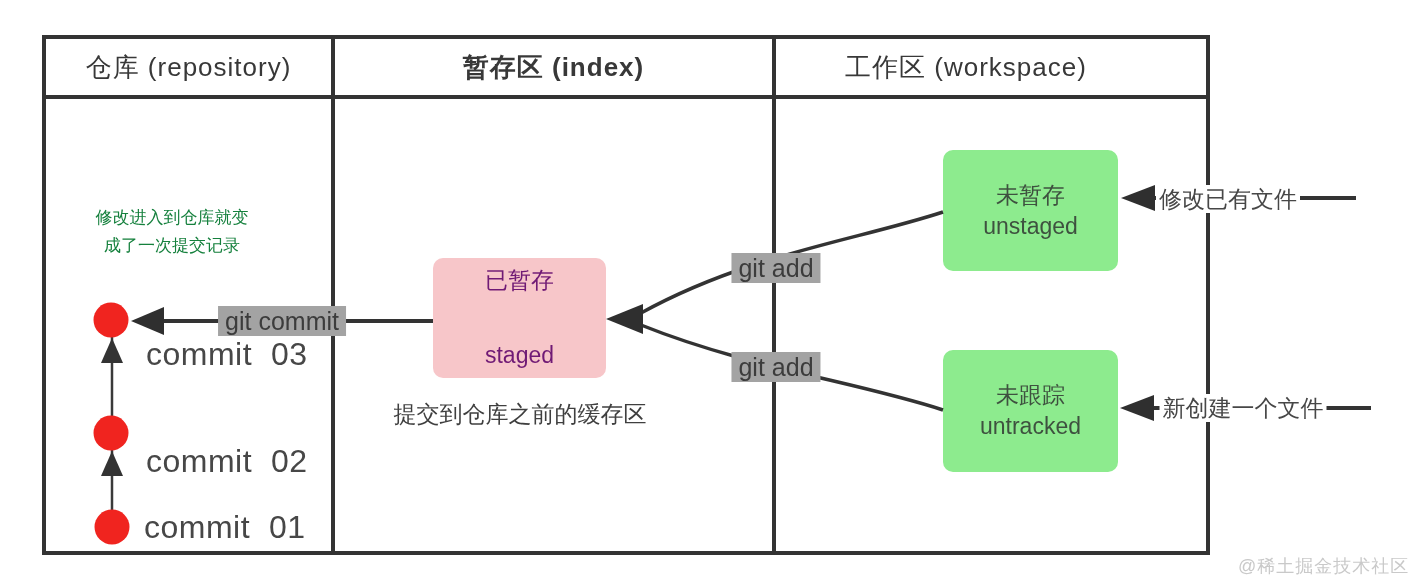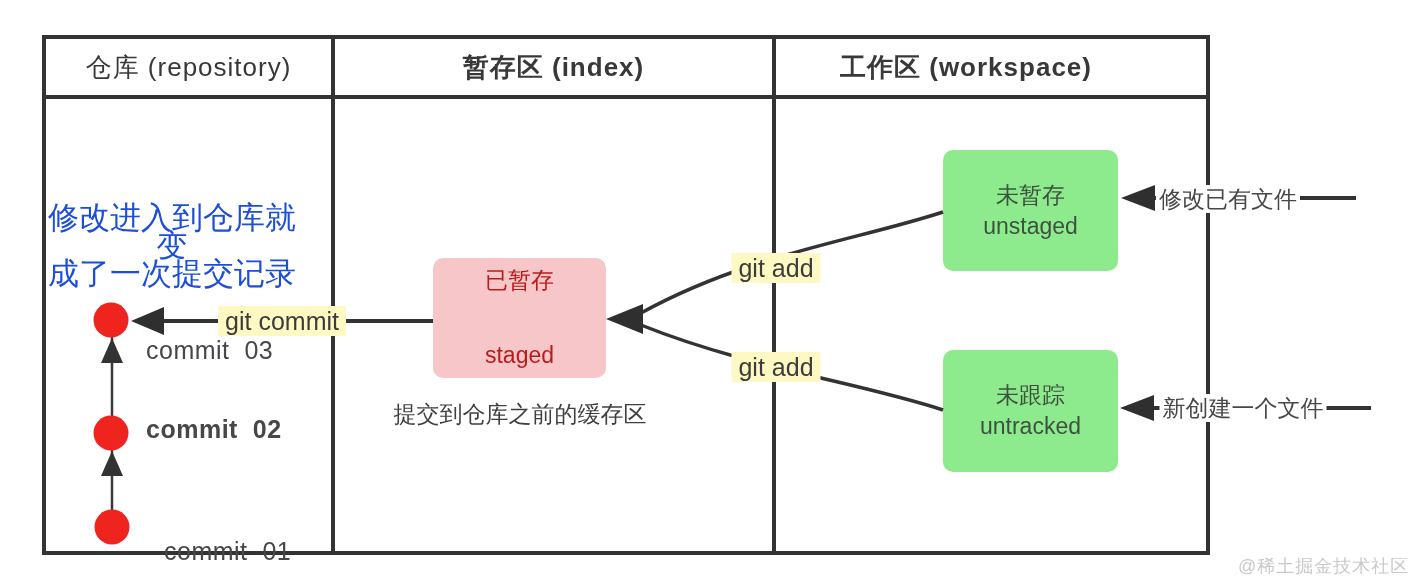--- a/index.html
+++ b/index.html
@@ -15,43 +15,43 @@
   .header-line{position:absolute;left:42px;top:95px;width:1168px;height:4px;background:#333333;z-index:1;}
   .vline{position:absolute;top:35px;width:4px;height:520px;background:#333333;z-index:1;}
   .vline.v1{left:331px;}
   .vline.v2{left:772px;}
   .header-cell{
     position:absolute;top:39px;height:56px;display:flex;align-items:center;justify-content:center;
     font-size:26px;color:#383838;letter-spacing:1px;z-index:2;
   }
   .hc1{left:46px;width:285px;border-radius:19px;}
   .hc2{left:335px;width:437px;font-weight:bold;}
-  .hc3{left:776px;width:380px;font-weight:bold;}
+  .hc3{left:776px;width:380px;}
   
   .state-box{
     position:absolute;display:flex;flex-direction:column;align-items:center;justify-content:center;
     border-radius:10px;font-size:23px;line-height:31px;z-index:2;text-align:center;
   }
-  .box-staged{left:433px;top:258px;width:173px;height:120px;background:#f7c6c9;color:#b91c1c;gap:44px;}
+  .box-staged{left:433px;top:258px;width:173px;height:120px;background:#f7c6c9;color:#701a75;gap:44px;}
   .box-unstaged{left:943px;top:150px;width:175px;height:121px;background:#8deb8e;color:#3e513f;}
   .box-untracked{left:943px;top:350px;width:175px;height:122px;background:#8deb8e;color:#3e513f;}
   
   #arrows{position:absolute;left:0;top:0;z-index:3;pointer-events:none;}
   
   .lbl{position:absolute;z-index:4;white-space:pre;text-align:right;}
   .repo-note{
     left:172px;top:204px;transform:translateX(-50%);text-align:center;
-    font-size:31px;line-height:28px;color:#1d4ed8;white-space:pre-line;width:260px;
+    font-size:17px;line-height:28px;color:#15803d;white-space:pre-line;width:260px;
   }
-  .commit-label{font-size:25px;color:#474747;letter-spacing:0.5px;}
+  .commit-label{font-size:32px;color:#474747;letter-spacing:0.5px;}
   .cl3{left:146px;top:336px;}
-  .cl2{left:146px;top:415px;font-weight:bold;}
-  .cl1{left:164px;top:509px;margin-top:28px;}
+  .cl2{left:146px;top:443px;}
+  .cl1{left:144px;top:509px;}
   .cmd-label{
-    transform:translateX(-50%);background:#fef9c3;padding:0 7px;
+    transform:translateX(-50%);background:#a3a3a3;padding:0 7px;
     font-size:25px;color:#3c3c3c;line-height:30px;
   }
   .lbl-git-commit{left:282px;top:306px;}
   .lbl-git-add-top{left:776px;top:253px;}
   .lbl-git-add-bot{left:776px;top:352px;}
   .note-label{
     transform:translateX(-50%);background:#ffffff;padding:0 3px;
     font-size:23px;color:#474747;line-height:28px;
   }
   .lbl-modify{left:1228px;top:185px;}

